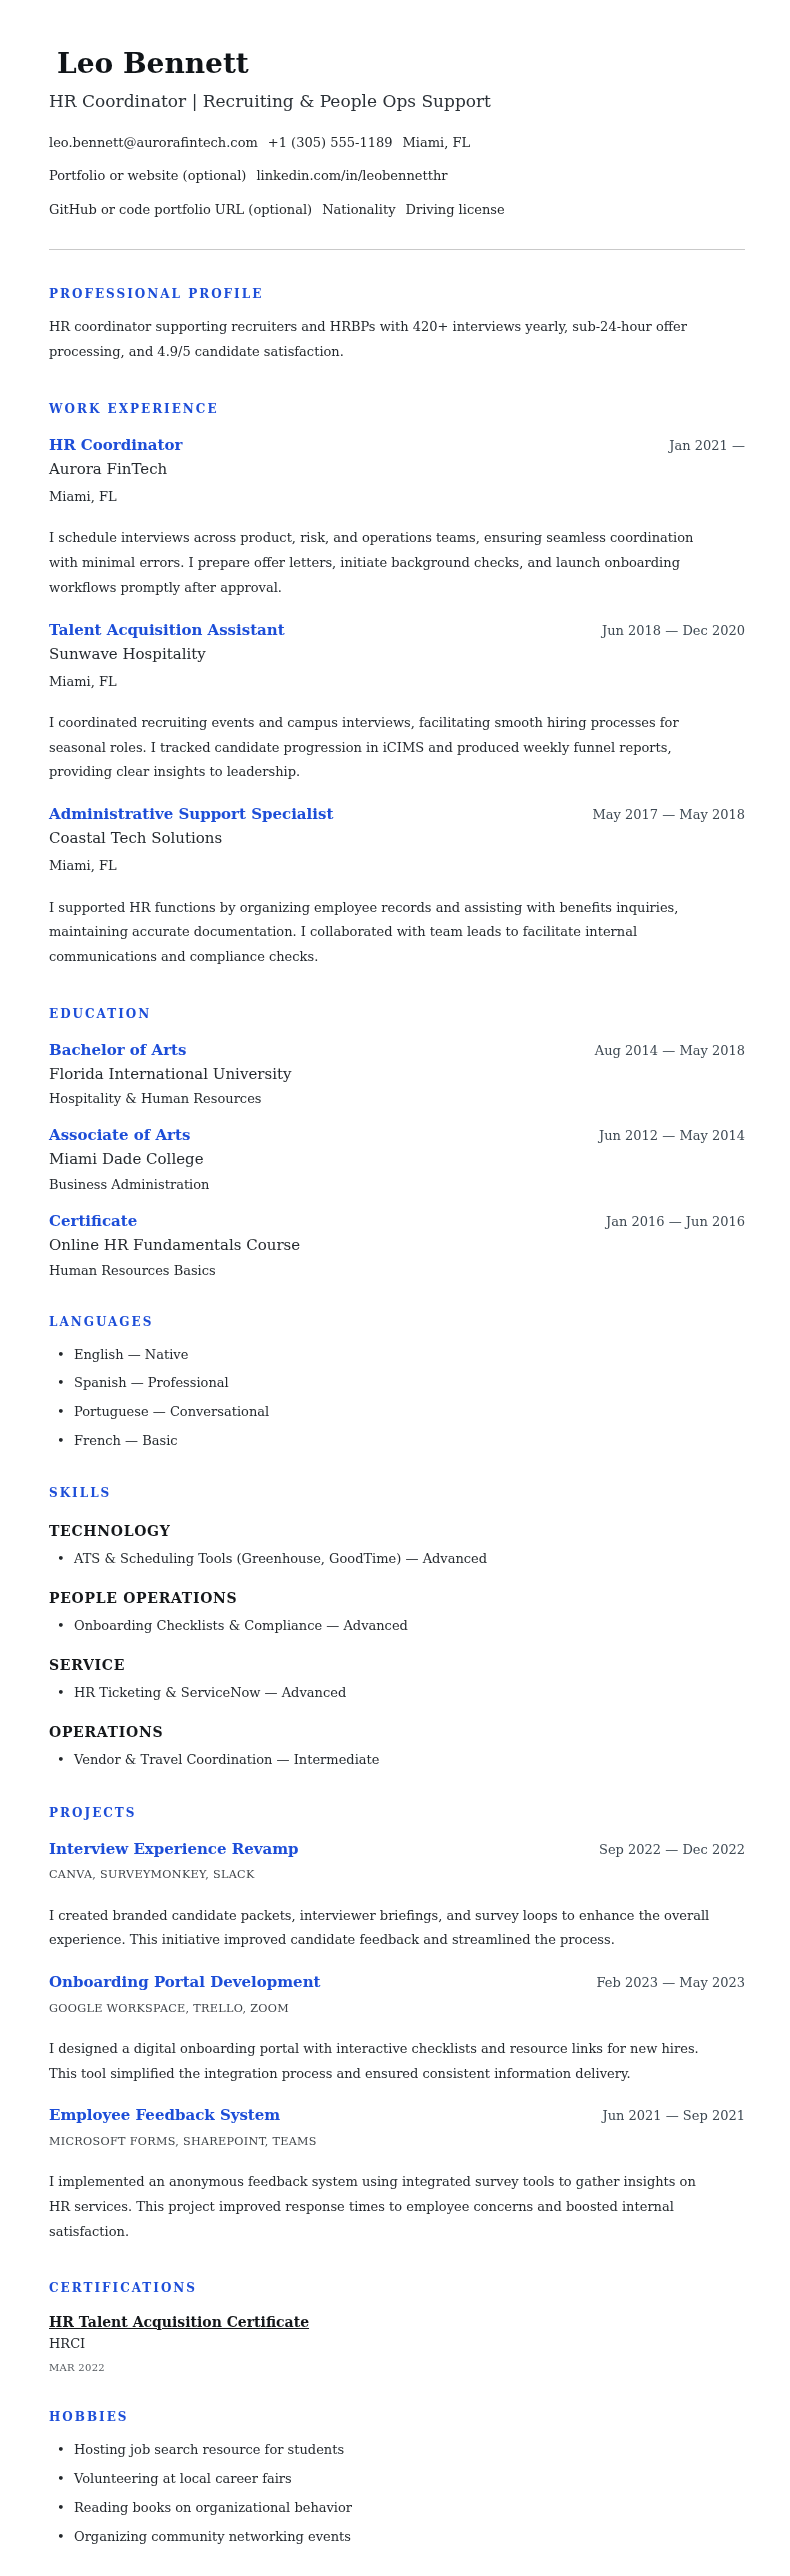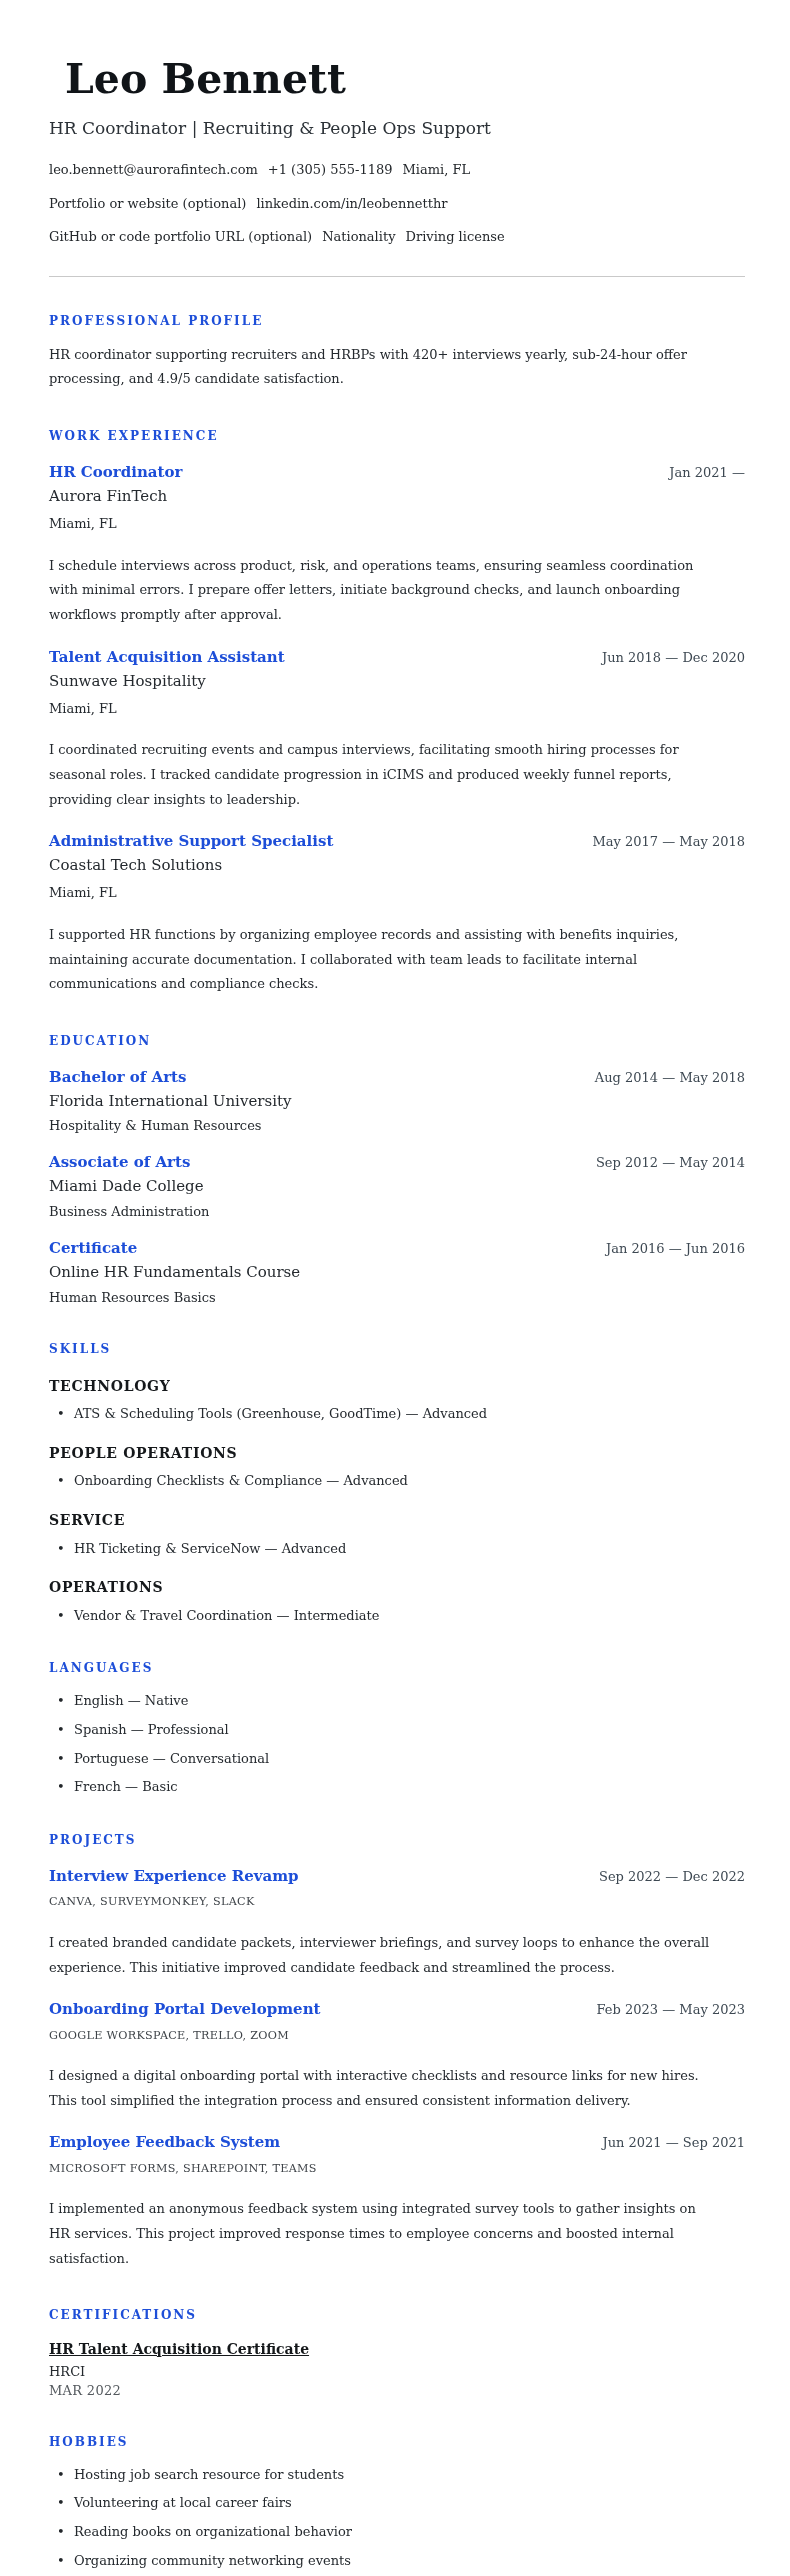--- a/index.html
+++ b/index.html
@@ -11,24 +11,24 @@
     width: 791px;
     min-height: 2576px;
     font-family: "DejaVu Serif", "Liberation Serif", serif;
     color: #24292e;
   }
   .page {
     padding: 41px 46px 46px 49px;
   }
   
   .name {
-    font-size: 41px;
+    font-size: 28px;
     font-weight: 700;
     color: #101418;
-    margin: 16px;
+    margin: 8px;
     line-height: 1.1;
   }
   .subtitle {
     font-size: 17px;
     color: #2b3137;
     margin-top: 11.2px;
   }
   .contact {
     margin-top: 24px;
     font-size: 13px;
@@ -117,24 +117,24 @@
   
   .cert-name {
     font-size: 14px;
     font-weight: 700;
     margin-top: 18.5px;
     color: #14171a;
     text-decoration: underline;
   }
   .cert-issuer { font-size: 13px; margin-top: 6.6px; }
   .cert-date {
-    font-size: 13px;
+    font-size: 10px;
     letter-spacing: 0.3px;
     color: #54595e;
-    margin-top: 4px;
+    margin-top: 11px;
   }
 </style>
 </head>
 <body>
 
 <div class="page">
 
   <header>
     <h1 class="name">Leo Bennett</h1>
     <div class="subtitle">HR Coordinator | Recruiting &amp; People Ops Support</div>
@@ -206,71 +206,71 @@
         <h3 class="entry-title">Bachelor of Arts</h3>
         <span class="entry-dates">Aug 2014 — May 2018</span>
       </div>
       <div class="entry-sub">Florida International University</div>
       <div class="entry-sub2" style="margin-top:8.6px;">Hospitality &amp; Human Resources</div>
     </div>
 
     <div class="entry">
       <div class="entry-row">
         <h3 class="entry-title">Associate of Arts</h3>
-        <span class="entry-dates">Sep 2012 — May 2014</span>
+        <span class="entry-dates">Jun 2012 — May 2014</span>
       </div>
       <div class="entry-sub">Miami Dade College</div>
       <div class="entry-sub2" style="margin-top:8.6px;">Business Administration</div>
     </div>
 
     <div class="entry">
       <div class="entry-row">
         <h3 class="entry-title">Certificate</h3>
         <span class="entry-dates">Jan 2016 — Jun 2016</span>
       </div>
       <div class="entry-sub">Online HR Fundamentals Course</div>
       <div class="entry-sub2" style="margin-top:8.6px;">Human Resources Basics</div>
     </div>
-  </section>
-
-  <section>
-    <h2 class="sec-heading">SKILLS</h2>
-
-    <h3 class="skill-group-name">TECHNOLOGY</h3>
-    <ul class="blist">
-      <li>ATS &amp; Scheduling Tools (Greenhouse, GoodTime) — Advanced</li>
-    </ul>
-
-    <h3 class="skill-group-name">PEOPLE OPERATIONS</h3>
-    <ul class="blist">
-      <li>Onboarding Checklists &amp; Compliance — Advanced</li>
-    </ul>
-
-    <h3 class="skill-group-name">SERVICE</h3>
-    <ul class="blist">
-      <li>HR Ticketing &amp; ServiceNow — Advanced</li>
-    </ul>
-
-    <h3 class="skill-group-name">OPERATIONS</h3>
-    <ul class="blist">
-      <li>Vendor &amp; Travel Coordination — Intermediate</li>
-    </ul>
   </section>
 
   <section>
     <h2 class="sec-heading">LANGUAGES</h2>
     <ul class="blist" style="margin-top:17px;">
       <li>English — Native</li>
       <li>Spanish — Professional</li>
       <li>Portuguese — Conversational</li>
       <li>French — Basic</li>
     </ul>
   </section>
 
   <section>
+    <h2 class="sec-heading">SKILLS</h2>
+
+    <h3 class="skill-group-name">TECHNOLOGY</h3>
+    <ul class="blist">
+      <li>ATS &amp; Scheduling Tools (Greenhouse, GoodTime) — Advanced</li>
+    </ul>
+
+    <h3 class="skill-group-name">PEOPLE OPERATIONS</h3>
+    <ul class="blist">
+      <li>Onboarding Checklists &amp; Compliance — Advanced</li>
+    </ul>
+
+    <h3 class="skill-group-name">SERVICE</h3>
+    <ul class="blist">
+      <li>HR Ticketing &amp; ServiceNow — Advanced</li>
+    </ul>
+
+    <h3 class="skill-group-name">OPERATIONS</h3>
+    <ul class="blist">
+      <li>Vendor &amp; Travel Coordination — Intermediate</li>
+    </ul>
+  </section>
+
+  <section>
     <h2 class="sec-heading">PROJECTS</h2>
 
     <div class="entry">
       <div class="entry-row">
         <h3 class="entry-title">Interview Experience Revamp</h3>
         <span class="entry-dates">Sep 2022 — Dec 2022</span>
       </div>
       <div class="stack-line">CANVA, SURVEYMONKEY, SLACK</div>
       <p class="body-text entry-desc">I created branded candidate packets, interviewer briefings, and survey loops to enhance the overall experience. This initiative improved candidate feedback and streamlined the process.</p>
     </div>

